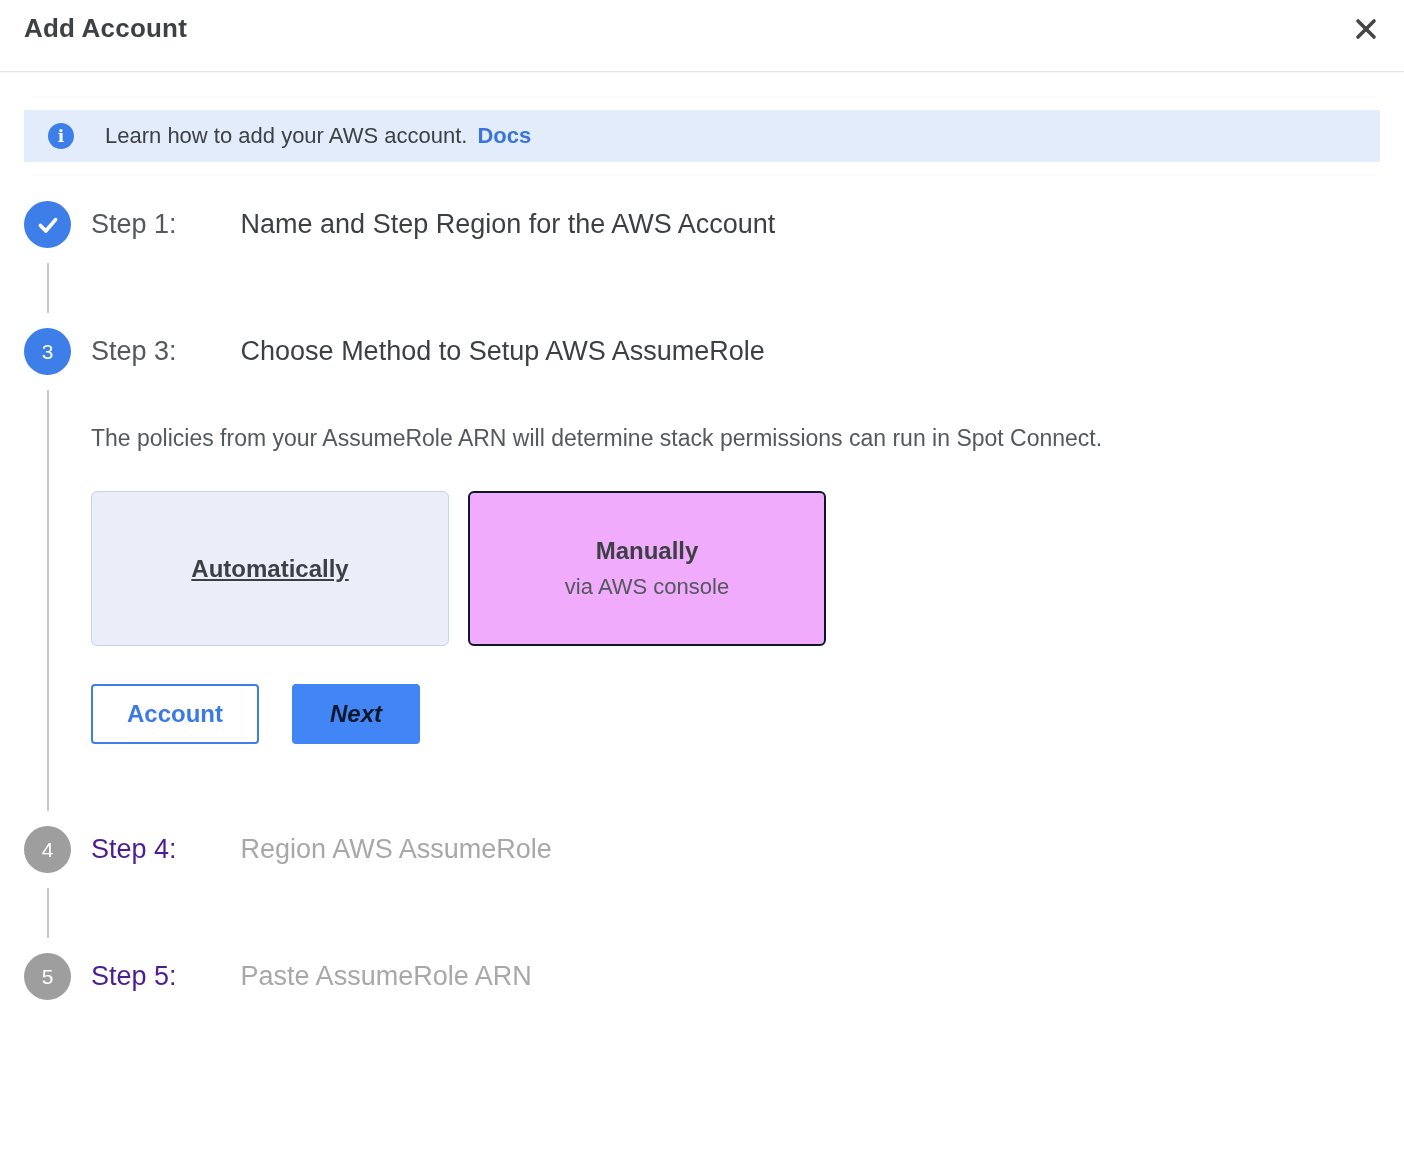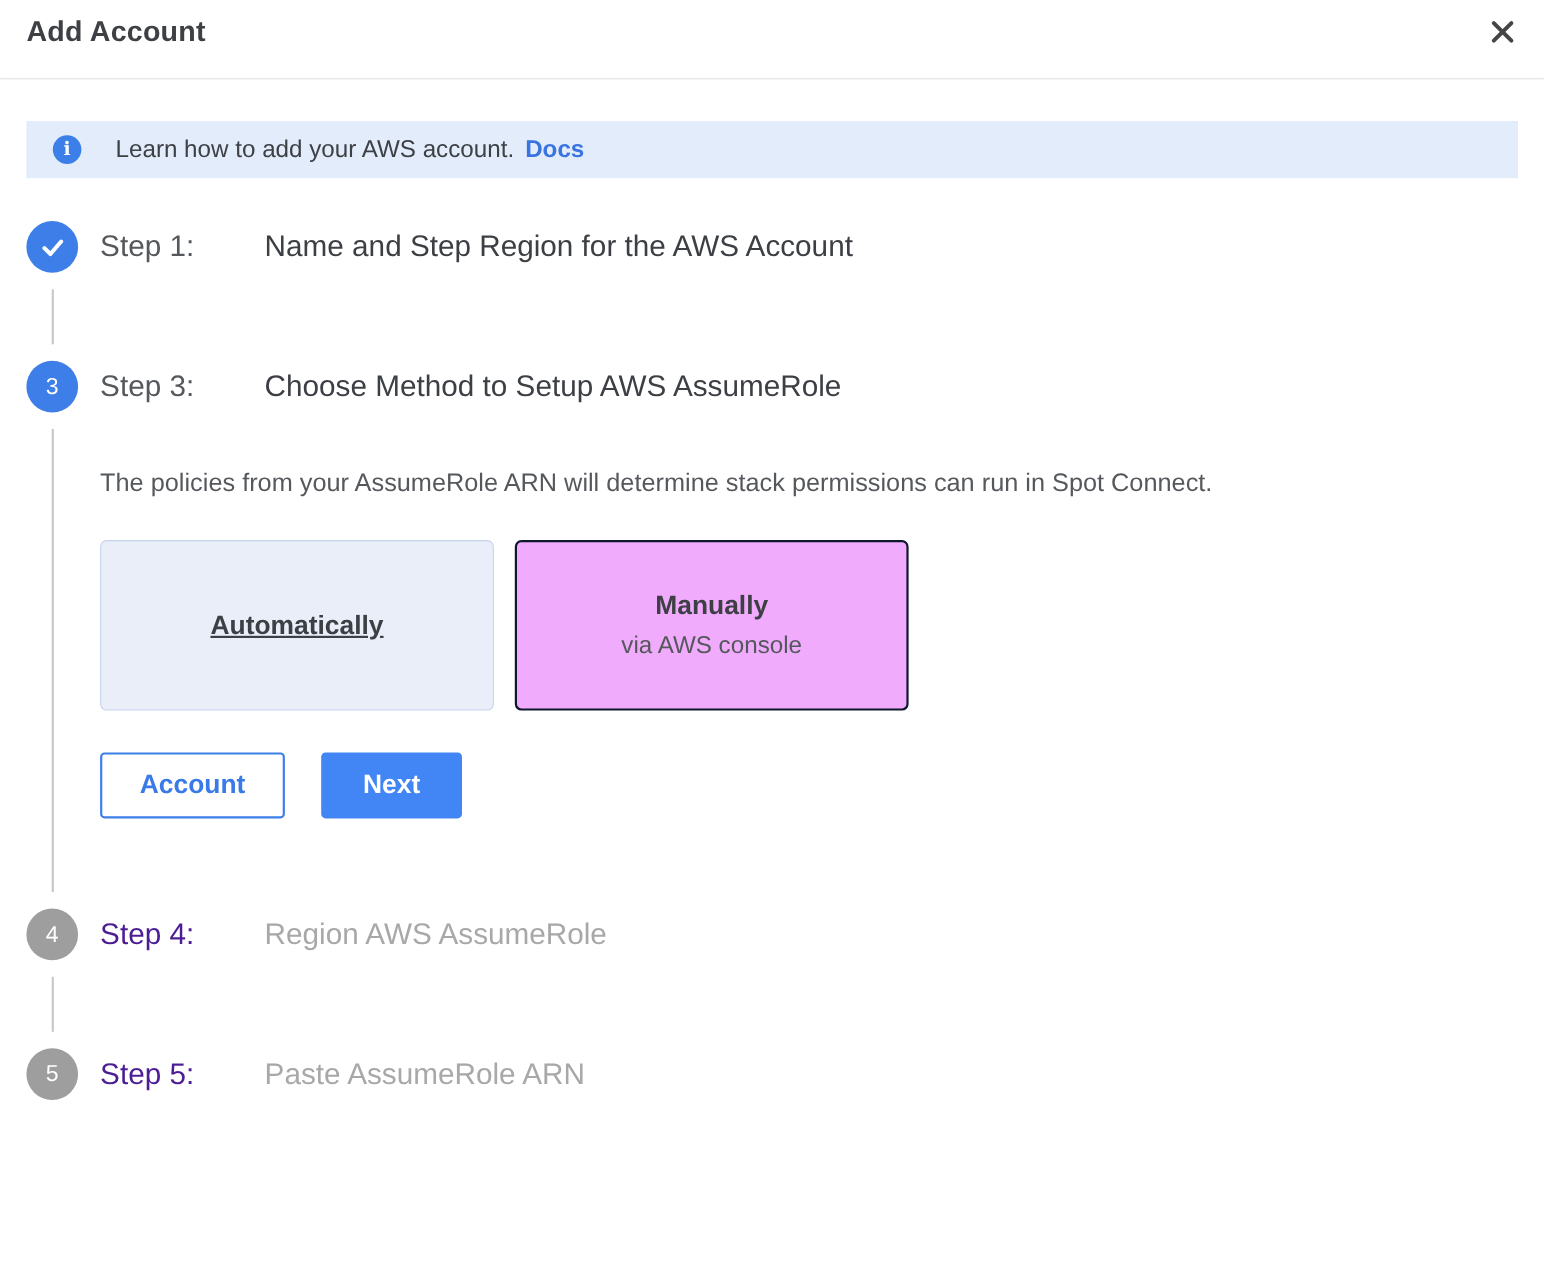--- a/index.html
+++ b/index.html
@@ -59,21 +59,21 @@
   .card-title { font-size:24px; font-weight:700; color:#3c3f44; }
   .card-subtitle { margin-top:9px; font-size:22px; color:#54575b; }
 
   .step-actions { margin-top:38px; padding-bottom:82px; display:flex; }
   .btn { height:60px; border-radius:4px; font-size:24px; font-weight:700;
     cursor:pointer; display:flex; align-items:center; justify-content:center;
     font-family:"Liberation Sans", sans-serif; }
   .btn-previous { width:168px; background:#ffffff; border:2px solid #3d7fe8;
     color:#3a7ae8; }
   .btn-next { width:128px; margin-left:33px; background:#4285f4;
-    border:none; color:#ffffff; }
+    border:none; color:#0f172a;font-style:italic; }
 </style>
 </head>
 <body>
 
 <div class="modal-header">
   <div class="modal-title">Add Account</div>
   <button class="close-btn">
     <span>
       <svg width="28" height="28" viewBox="0 0 28 28">
         <path d="M6 6 L22 22 M22 6 L6 22" stroke="#454545" stroke-width="3.6" stroke-linecap="round" fill="none"></path>

